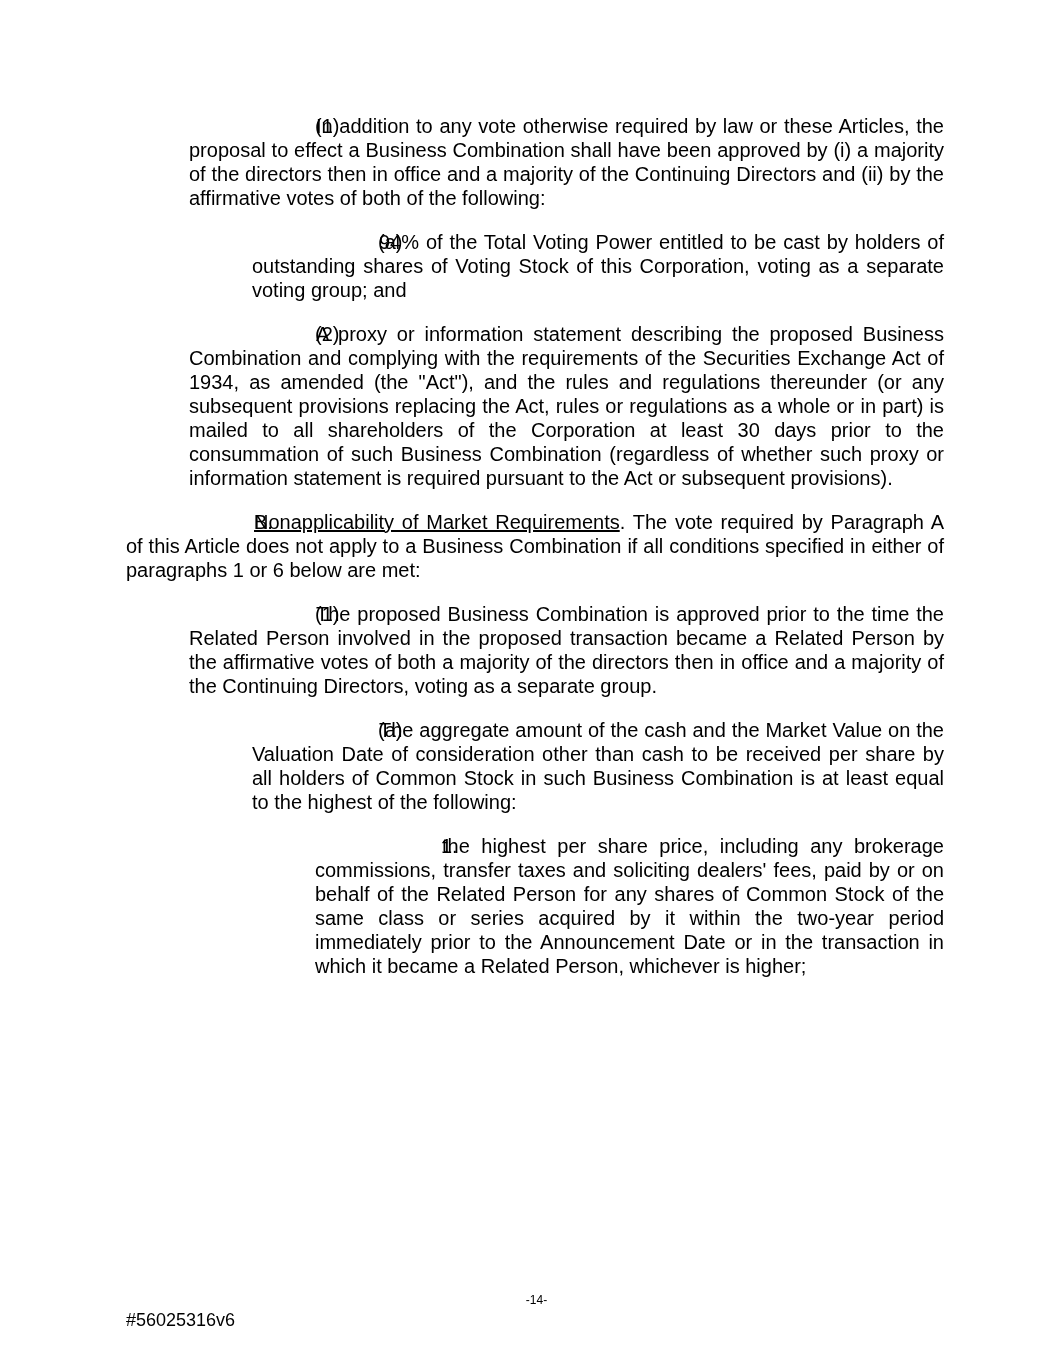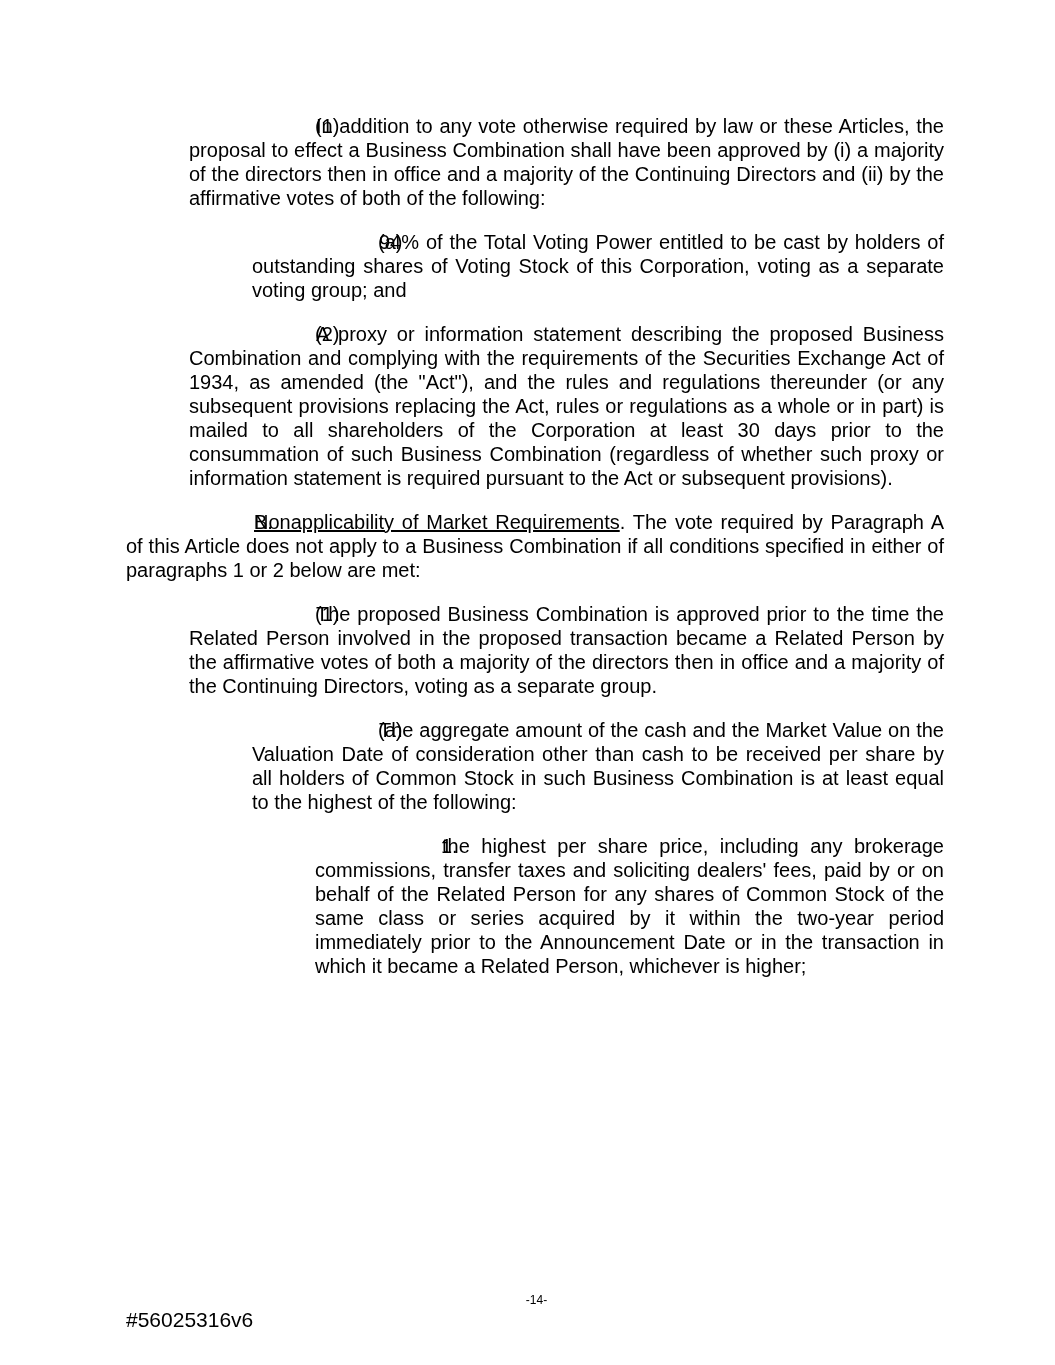--- a/index.html
+++ b/index.html
@@ -41,37 +41,37 @@
     left: 0;
     width: 100%;
     text-align: center;
     font-size: 12px;
     margin-left: 9px;
   }
   .footer-doc-id {
     position: absolute;
     top: 1308px;
     left: 126px;
-    font-size: 21px;
+    font-size: 18px;
   }
 </style>
 </head>
 <body>
 
 <div class="page">
   <div class="content">
 
     <p class="para lvl1"><span class="lbl">(1)</span><span>In addition to any vote otherwise required by law or these Articles, the proposal to effect a Business Combination shall have been approved by (i) a majority of the directors then in office and a majority of the Continuing Directors and (ii) by the affirmative votes of both of the following:</span></p>
 
     <p class="para lvl2"><span class="lbl">(a)</span><span>94% of the Total Voting Power entitled to be cast by holders of outstanding shares of Voting Stock of this Corporation, voting as a separate voting group; and</span></p>
 
 
     <p class="para lvl1"><span class="lbl">(2)</span><span>A proxy or information statement describing the proposed Business Combination and complying with the requirements of the Securities Exchange Act of 1934, as amended (the "Act"), and the rules and regulations thereunder (or any subsequent provisions replacing the Act, rules or regulations as a whole or in part) is mailed to all shareholders of the Corporation at least 30 days prior to the consummation of such Business Combination (regardless of whether such proxy or information statement is required pursuant to the Act or subsequent provisions).</span></p>
 
-    <p class="para lvl0"><span class="lbl">B.</span><span class="underline">Nonapplicability of Market Requirements</span><span>.  The vote required by Paragraph A of this Article does not apply to a Business Combination if all conditions specified in either of paragraphs 1 or 2 below are met:</span></p>
+    <p class="para lvl0"><span class="lbl">B.</span><span class="underline">Nonapplicability of Market Requirements</span><span>.  The vote required by Paragraph A of this Article does not apply to a Business Combination if all conditions specified in either of paragraphs 1 or 6 below are met:</span></p>
 
     <p class="para lvl1"><span class="lbl">(1)</span><span>The proposed Business Combination is approved prior to the time the Related Person involved in the proposed transaction became a Related Person by the affirmative votes of both a majority of the directors then in office and a majority of the Continuing Directors, voting as a separate group.</span></p>
 
 
     <p class="para lvl2"><span class="lbl">(a)</span><span>The aggregate amount of the cash and the Market Value on the Valuation Date of consideration other than cash to be received per share by all holders of Common Stock in such Business Combination is at least equal to the highest of the following:</span></p>
 
     <p class="para lvl3"><span class="lbl">1.</span><span>the highest per share price, including any brokerage commissions, transfer taxes and soliciting dealers' fees, paid by or on behalf of the Related Person for any shares of Common Stock of the same class or series acquired by it within the two-year period immediately prior to the Announcement Date or in the transaction in which it became a Related Person, whichever is higher;</span></p>
 
 
   </div>

